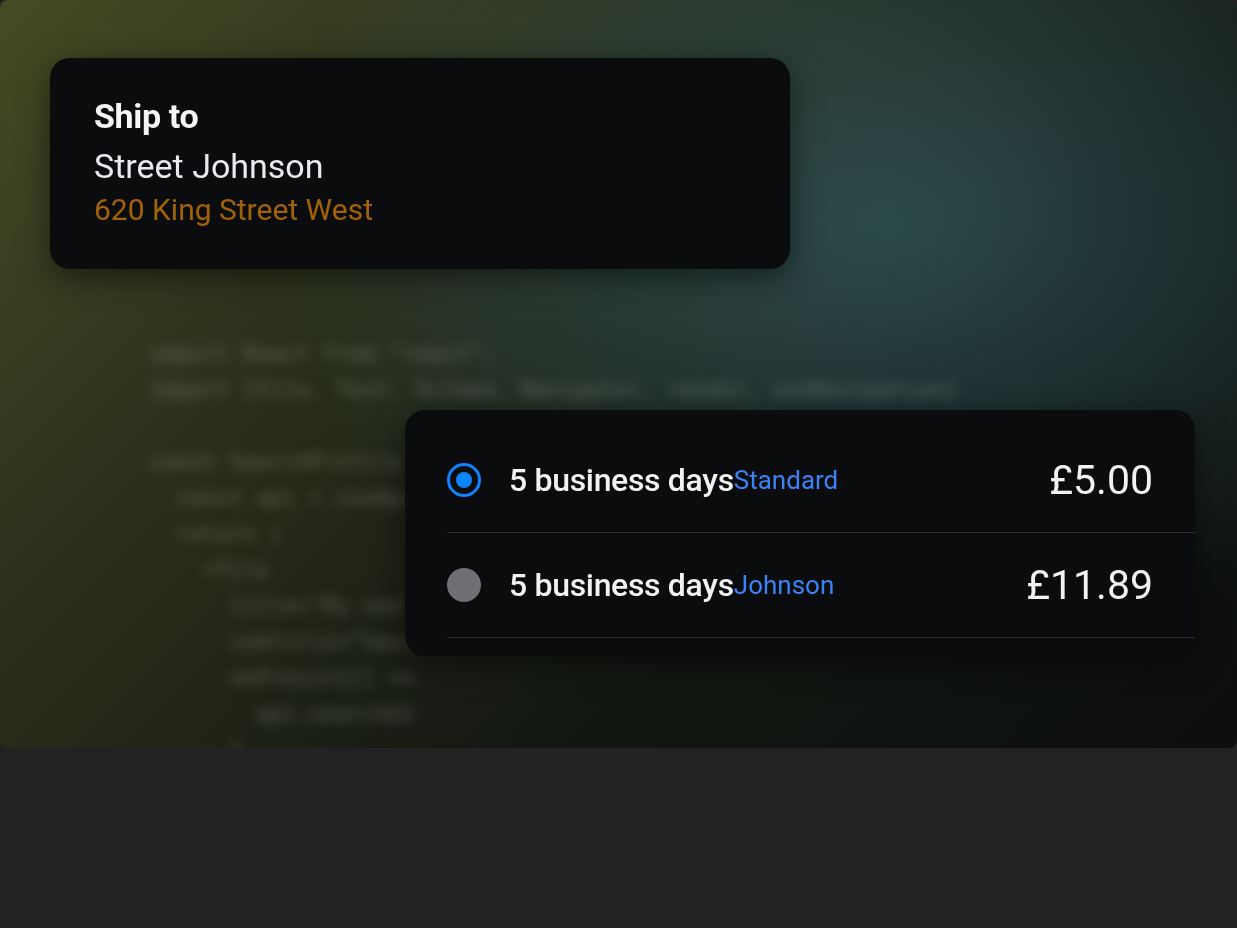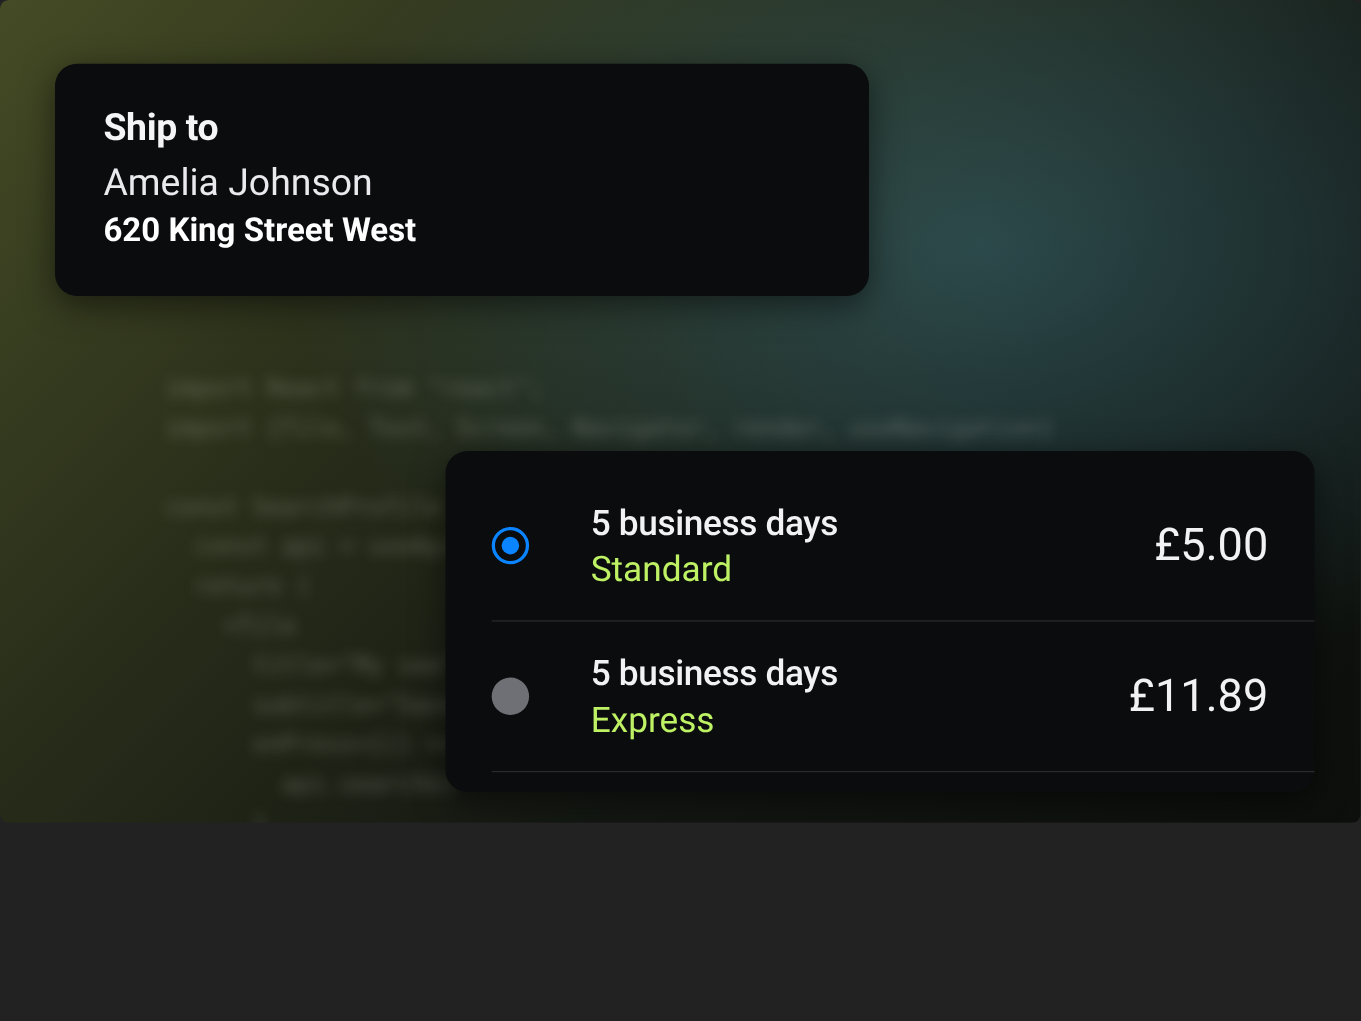--- a/index.html
+++ b/index.html
@@ -58,22 +58,22 @@
     color: #f5f5f7;
   }
   .shipto-name {
     font-size: 34px;
     font-weight: 400;
     color: #eaeaee;
     margin-top: 10px;
   }
   .shipto-addr {
     font-size: 30px;
-    font-weight: 700;
-    color: #ffffff;
+    font-weight: 400;
+    color: #a16207;
     margin-top: 6px;
   }
 
   
   .options {
     left: 405px;
     top: 410px;
     width: 790px;
     padding: 18px 0;
   }
@@ -103,30 +103,30 @@
     background: transparent;
     border: 3px solid #0a84ff;
   }
   .radio.selected::after {
     content: "";
     width: 16px;
     height: 16px;
     border-radius: 50%;
     background: #0a84ff;
   }
-  .opt-text { flex: 1 1 auto; display: flex; flex-direction: column; margin-left: 28px; }
+  .opt-text { flex: 1 1 auto; display: flex; flex-direction: row; }
   .opt-title {
     font-size: 32px;
     font-weight: 500;
     color: #f2f2f4;
     letter-spacing: -0.01em;
   }
   .opt-sub {
-    font-size: 32px;
-    color: #bef264;
+    font-size: 26px;
+    color: #3b82f6;
     margin-top: 4px;
   }
   .opt-price {
     font-size: 41px;
     font-weight: 400;
     color: #f2f2f4;
   }
   .chevron {
     width: 26px;
     height: 26px;
@@ -161,42 +161,42 @@
   return (
     &lt;Screen
       &lt;Section heading&gt;
         &lt;Tile/&gt;
         &lt;TextField/&gt;
         &lt;Tile/&gt;
   </div>
 
   <div class="card shipto">
     <div class="shipto-title">Ship to</div>
-    <div class="shipto-name">Amelia Johnson</div>
+    <div class="shipto-name">Street Johnson</div>
     <div class="shipto-addr">620 King Street West</div>
   </div>
 
   <div class="card options">
 
     <div class="opt-row">
       <div class="radio selected"></div>
       <div class="opt-text">
         <div class="opt-title">5 business days</div>
         <div class="opt-sub">Standard</div>
       </div>
       <div class="opt-price">£5.00</div>
     </div>
 
     <div class="opt-divider"></div>
 
     <div class="opt-row">
       <div class="radio unfilled"></div>
       <div class="opt-text">
         <div class="opt-title">5 business days</div>
-        <div class="opt-sub">Express</div>
+        <div class="opt-sub">Johnson</div>
       </div>
       <div class="opt-price">£11.89</div>
     </div>
 
     <div class="opt-divider"></div>
 
 
   </div>
 
 </div>

